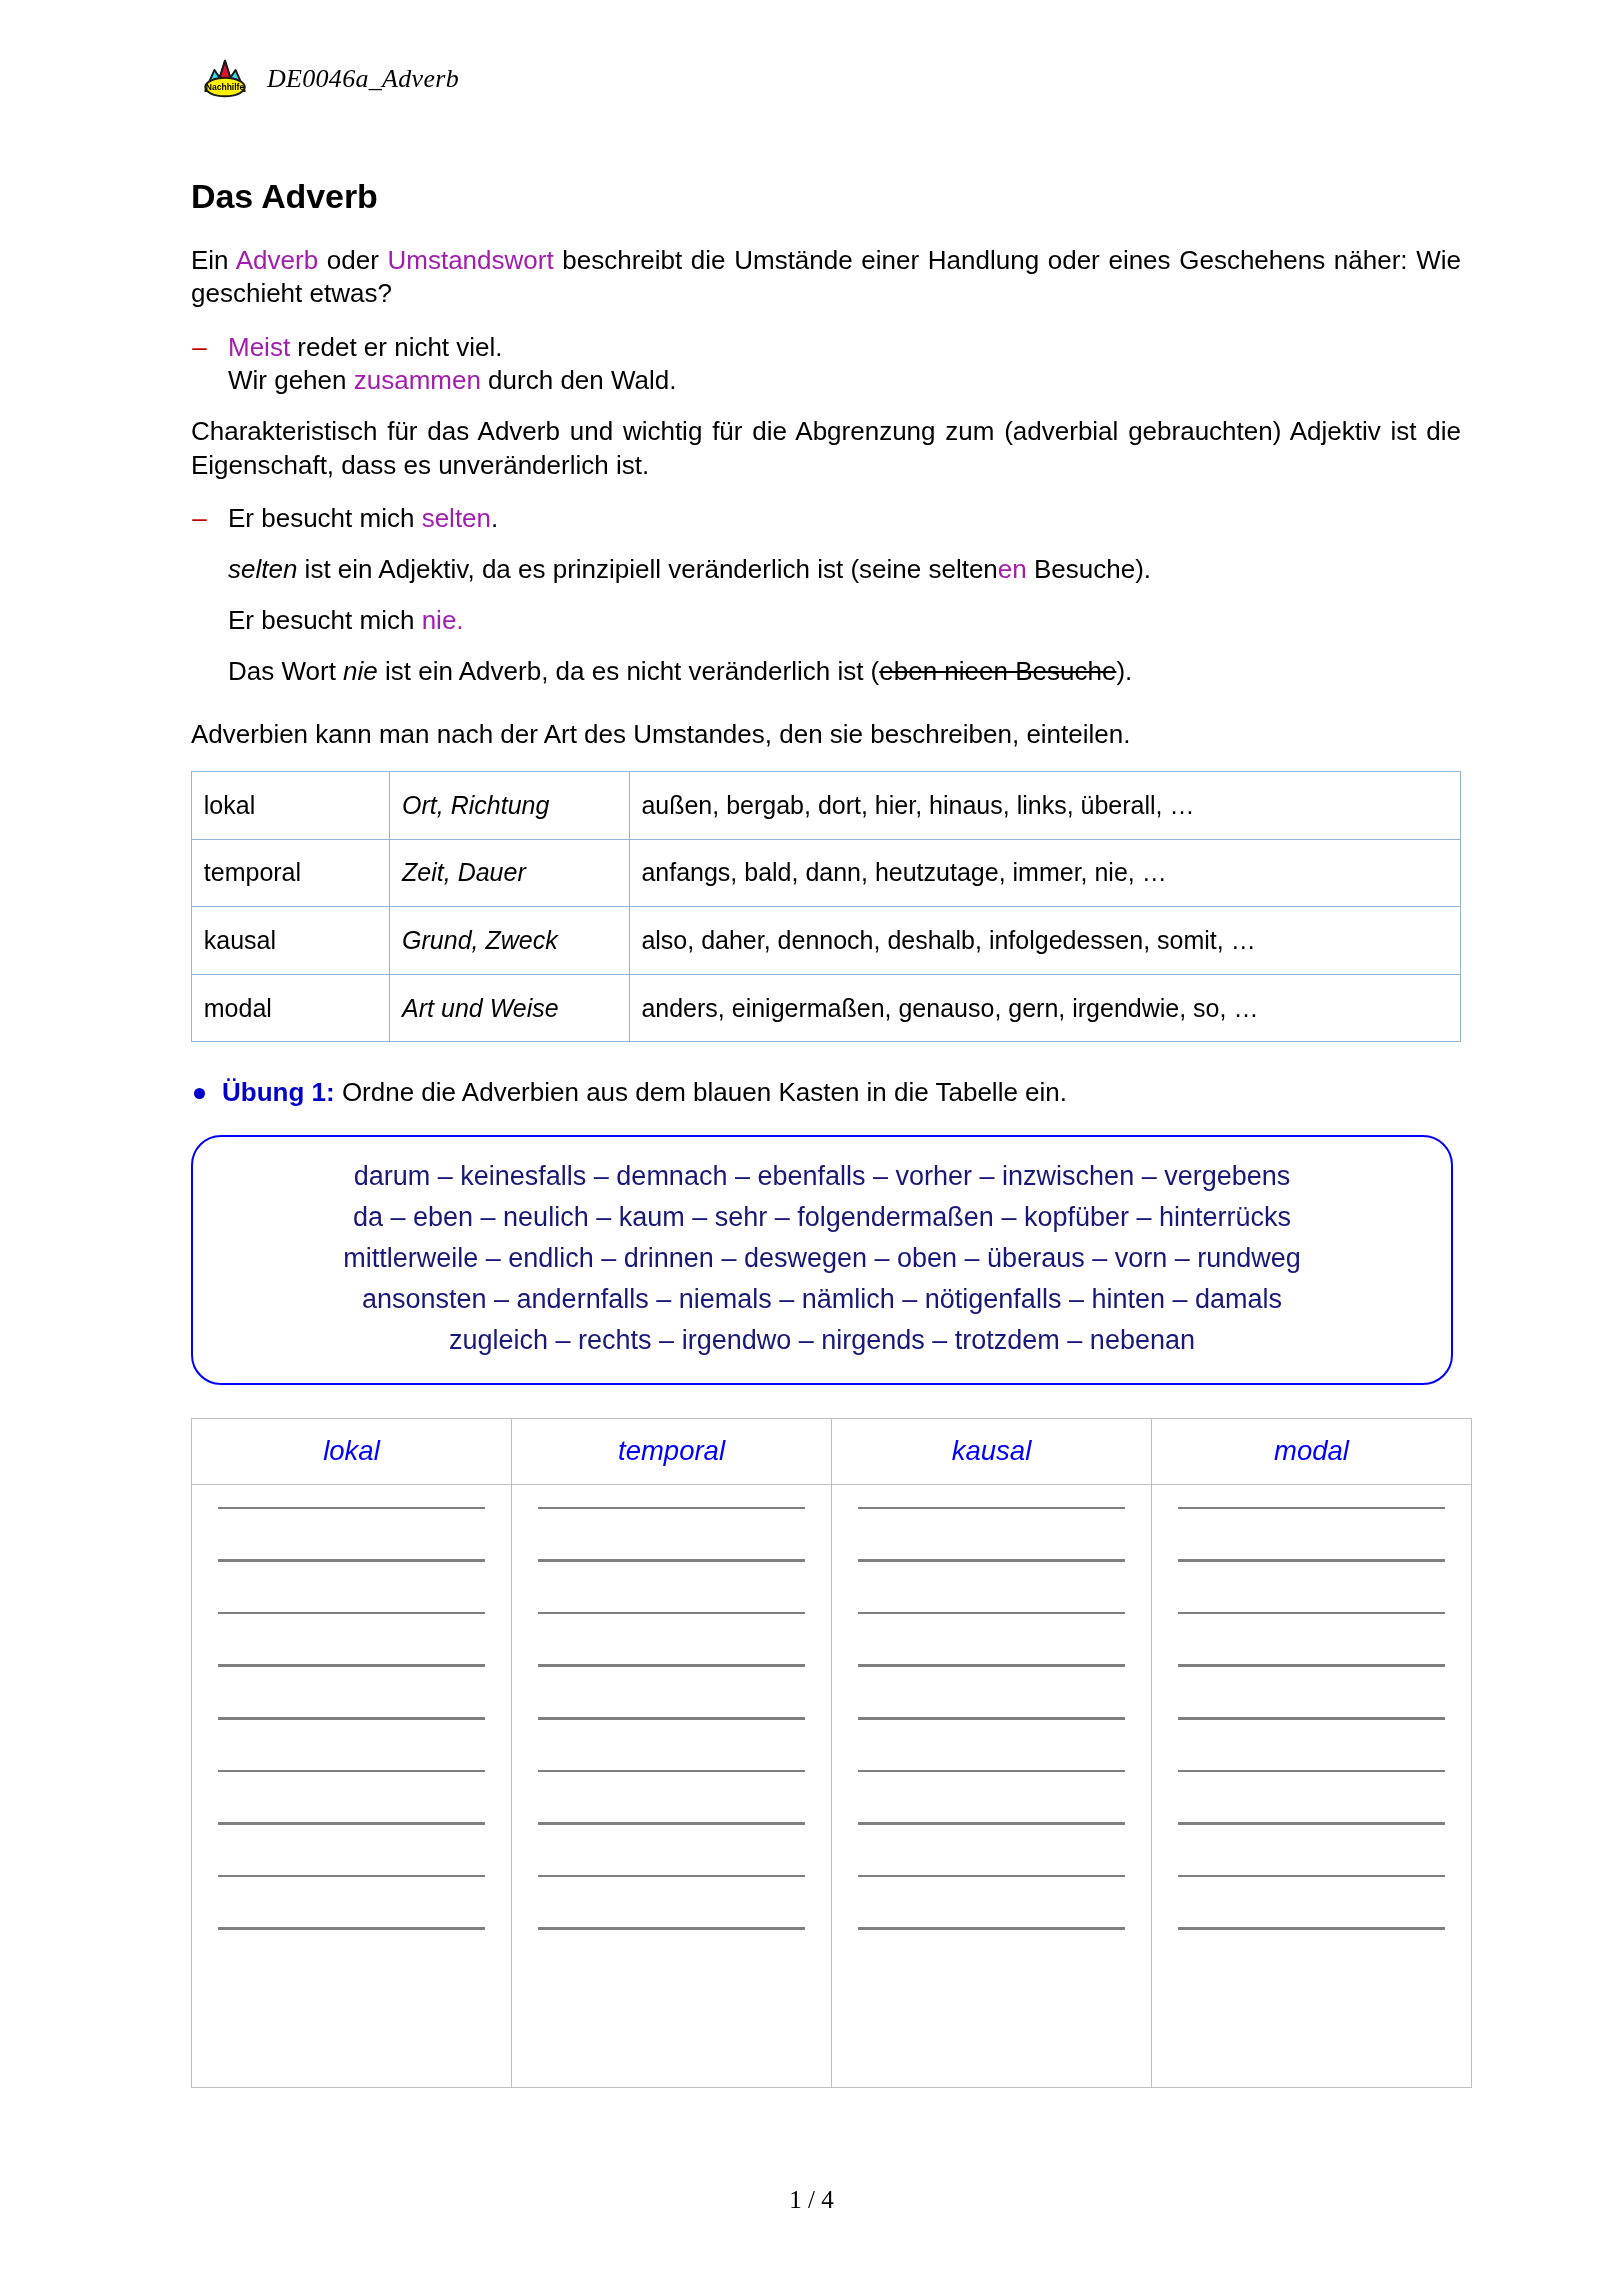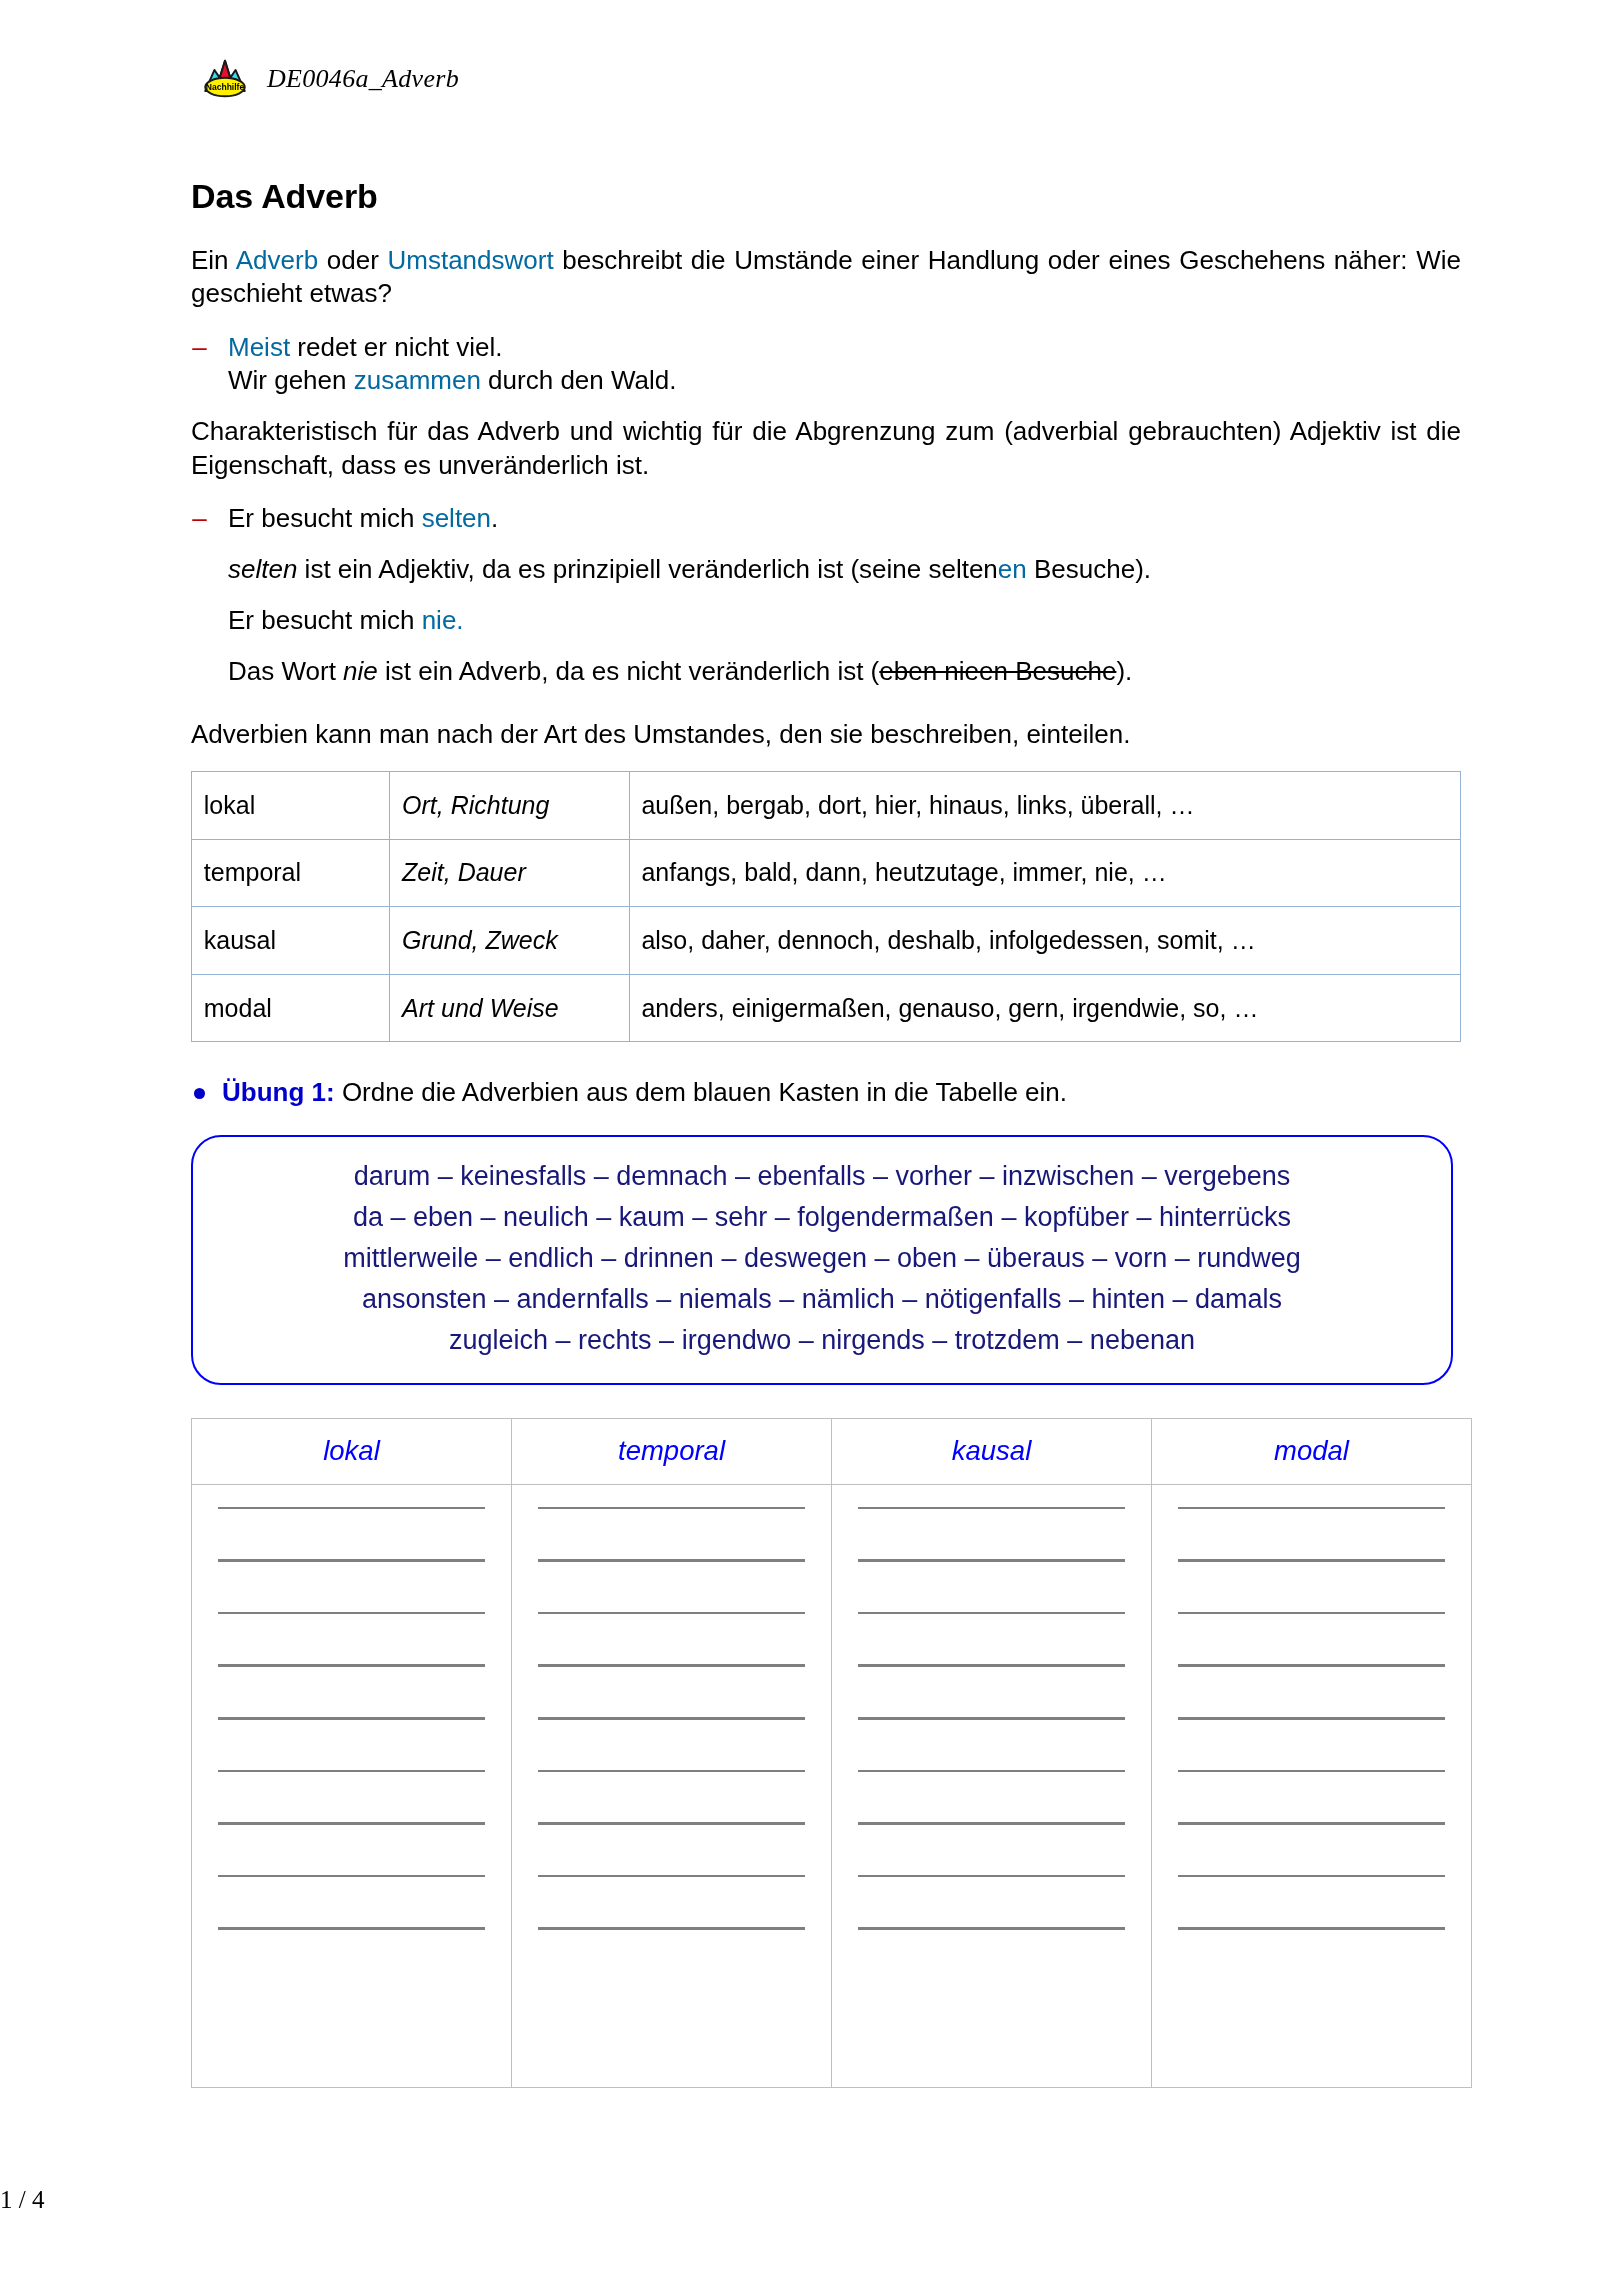--- a/index.html
+++ b/index.html
@@ -65,21 +65,21 @@
 
   p.para {
     font-size: 26px;
     line-height: 1.30;
     margin: 0 0 19.6px 0;
     text-align: justify;
     text-justify: inter-word;
   }
   p.para.nojust { text-align: left; }
 
-  .red { color: #0369a1; }
+  .red { color: #a21caf; }
   .ital { font-style: italic; }
   .strike { text-decoration: line-through; }
 
   
   .dash-line {
     position: relative;
     font-size: 26px;
     line-height: 1.30;
     margin: 0 0 17px 0;
     padding-left: 37px;
@@ -192,20 +192,21 @@
     margin: 0 0 50px 0;
   }
   .fill-line:last-child { margin-bottom: 0; }
 
   
   .footer {
     position: absolute;
     left: 0;
     top: 2186px;
     width: 1623px;
+    text-align: center;
     font-family: "Liberation Serif", serif;
     font-size: 25px;
     color: #000;
   }
 </style>
 </head>
 <body>
 
 <div class="page">
 

